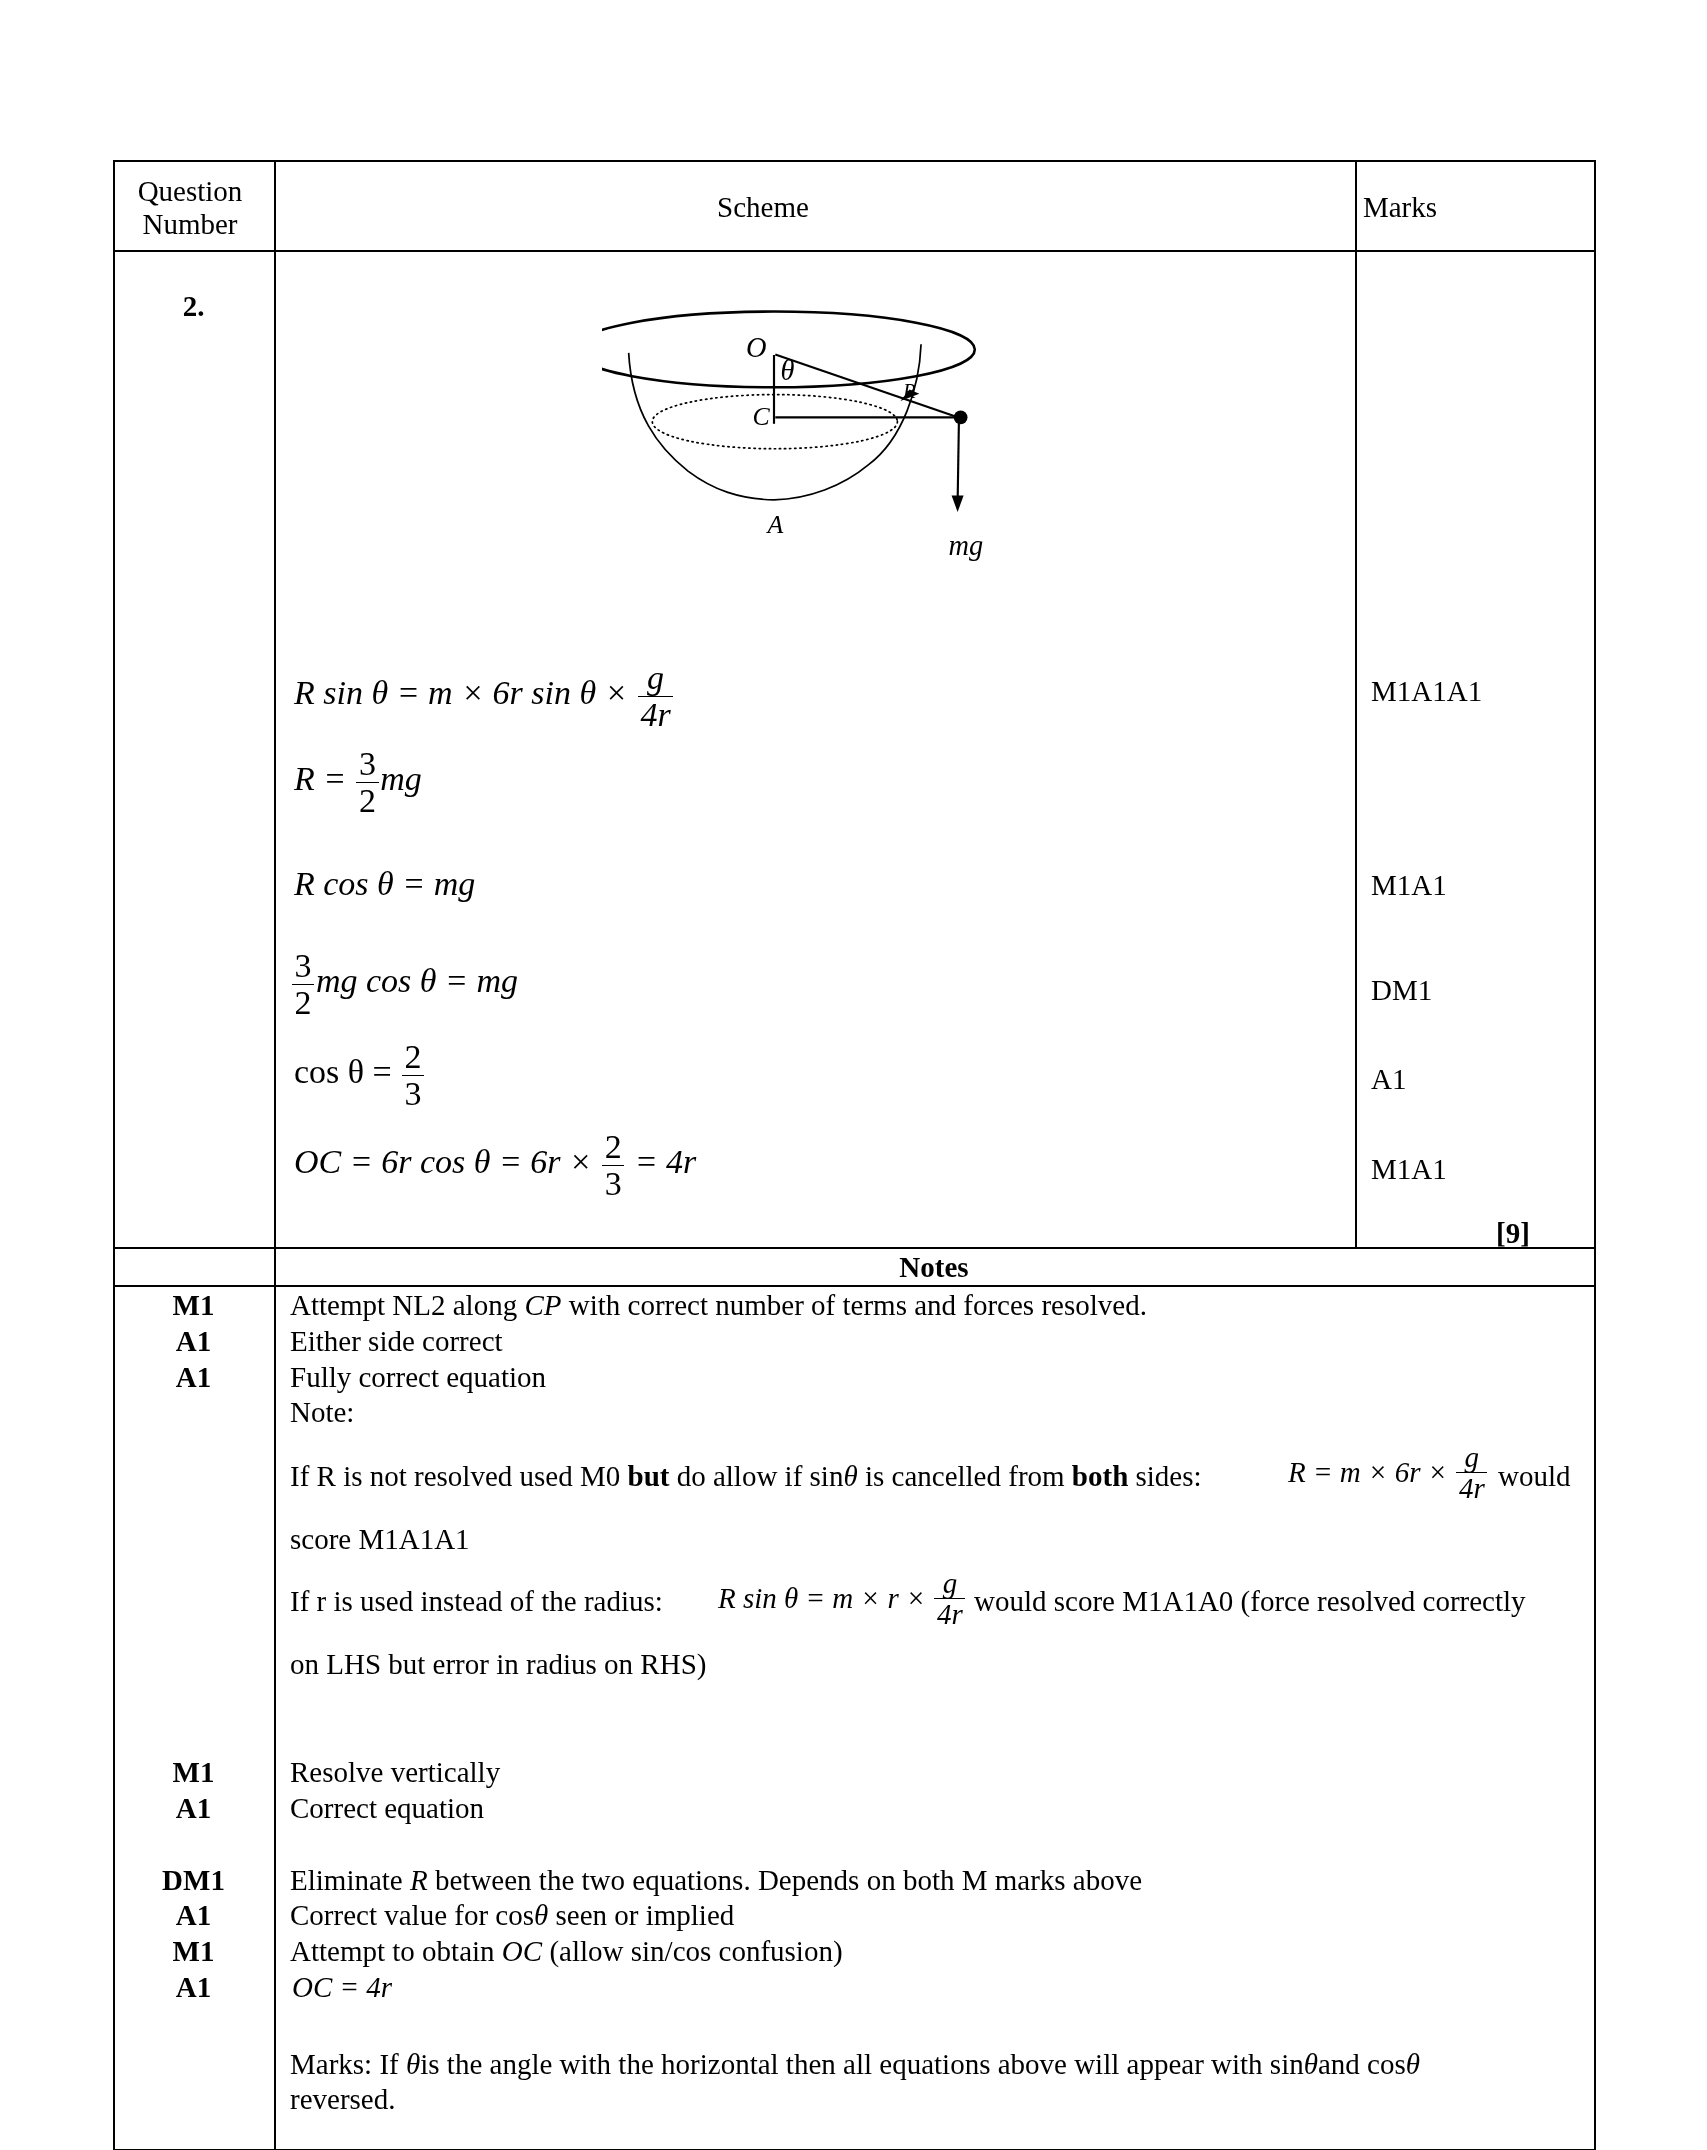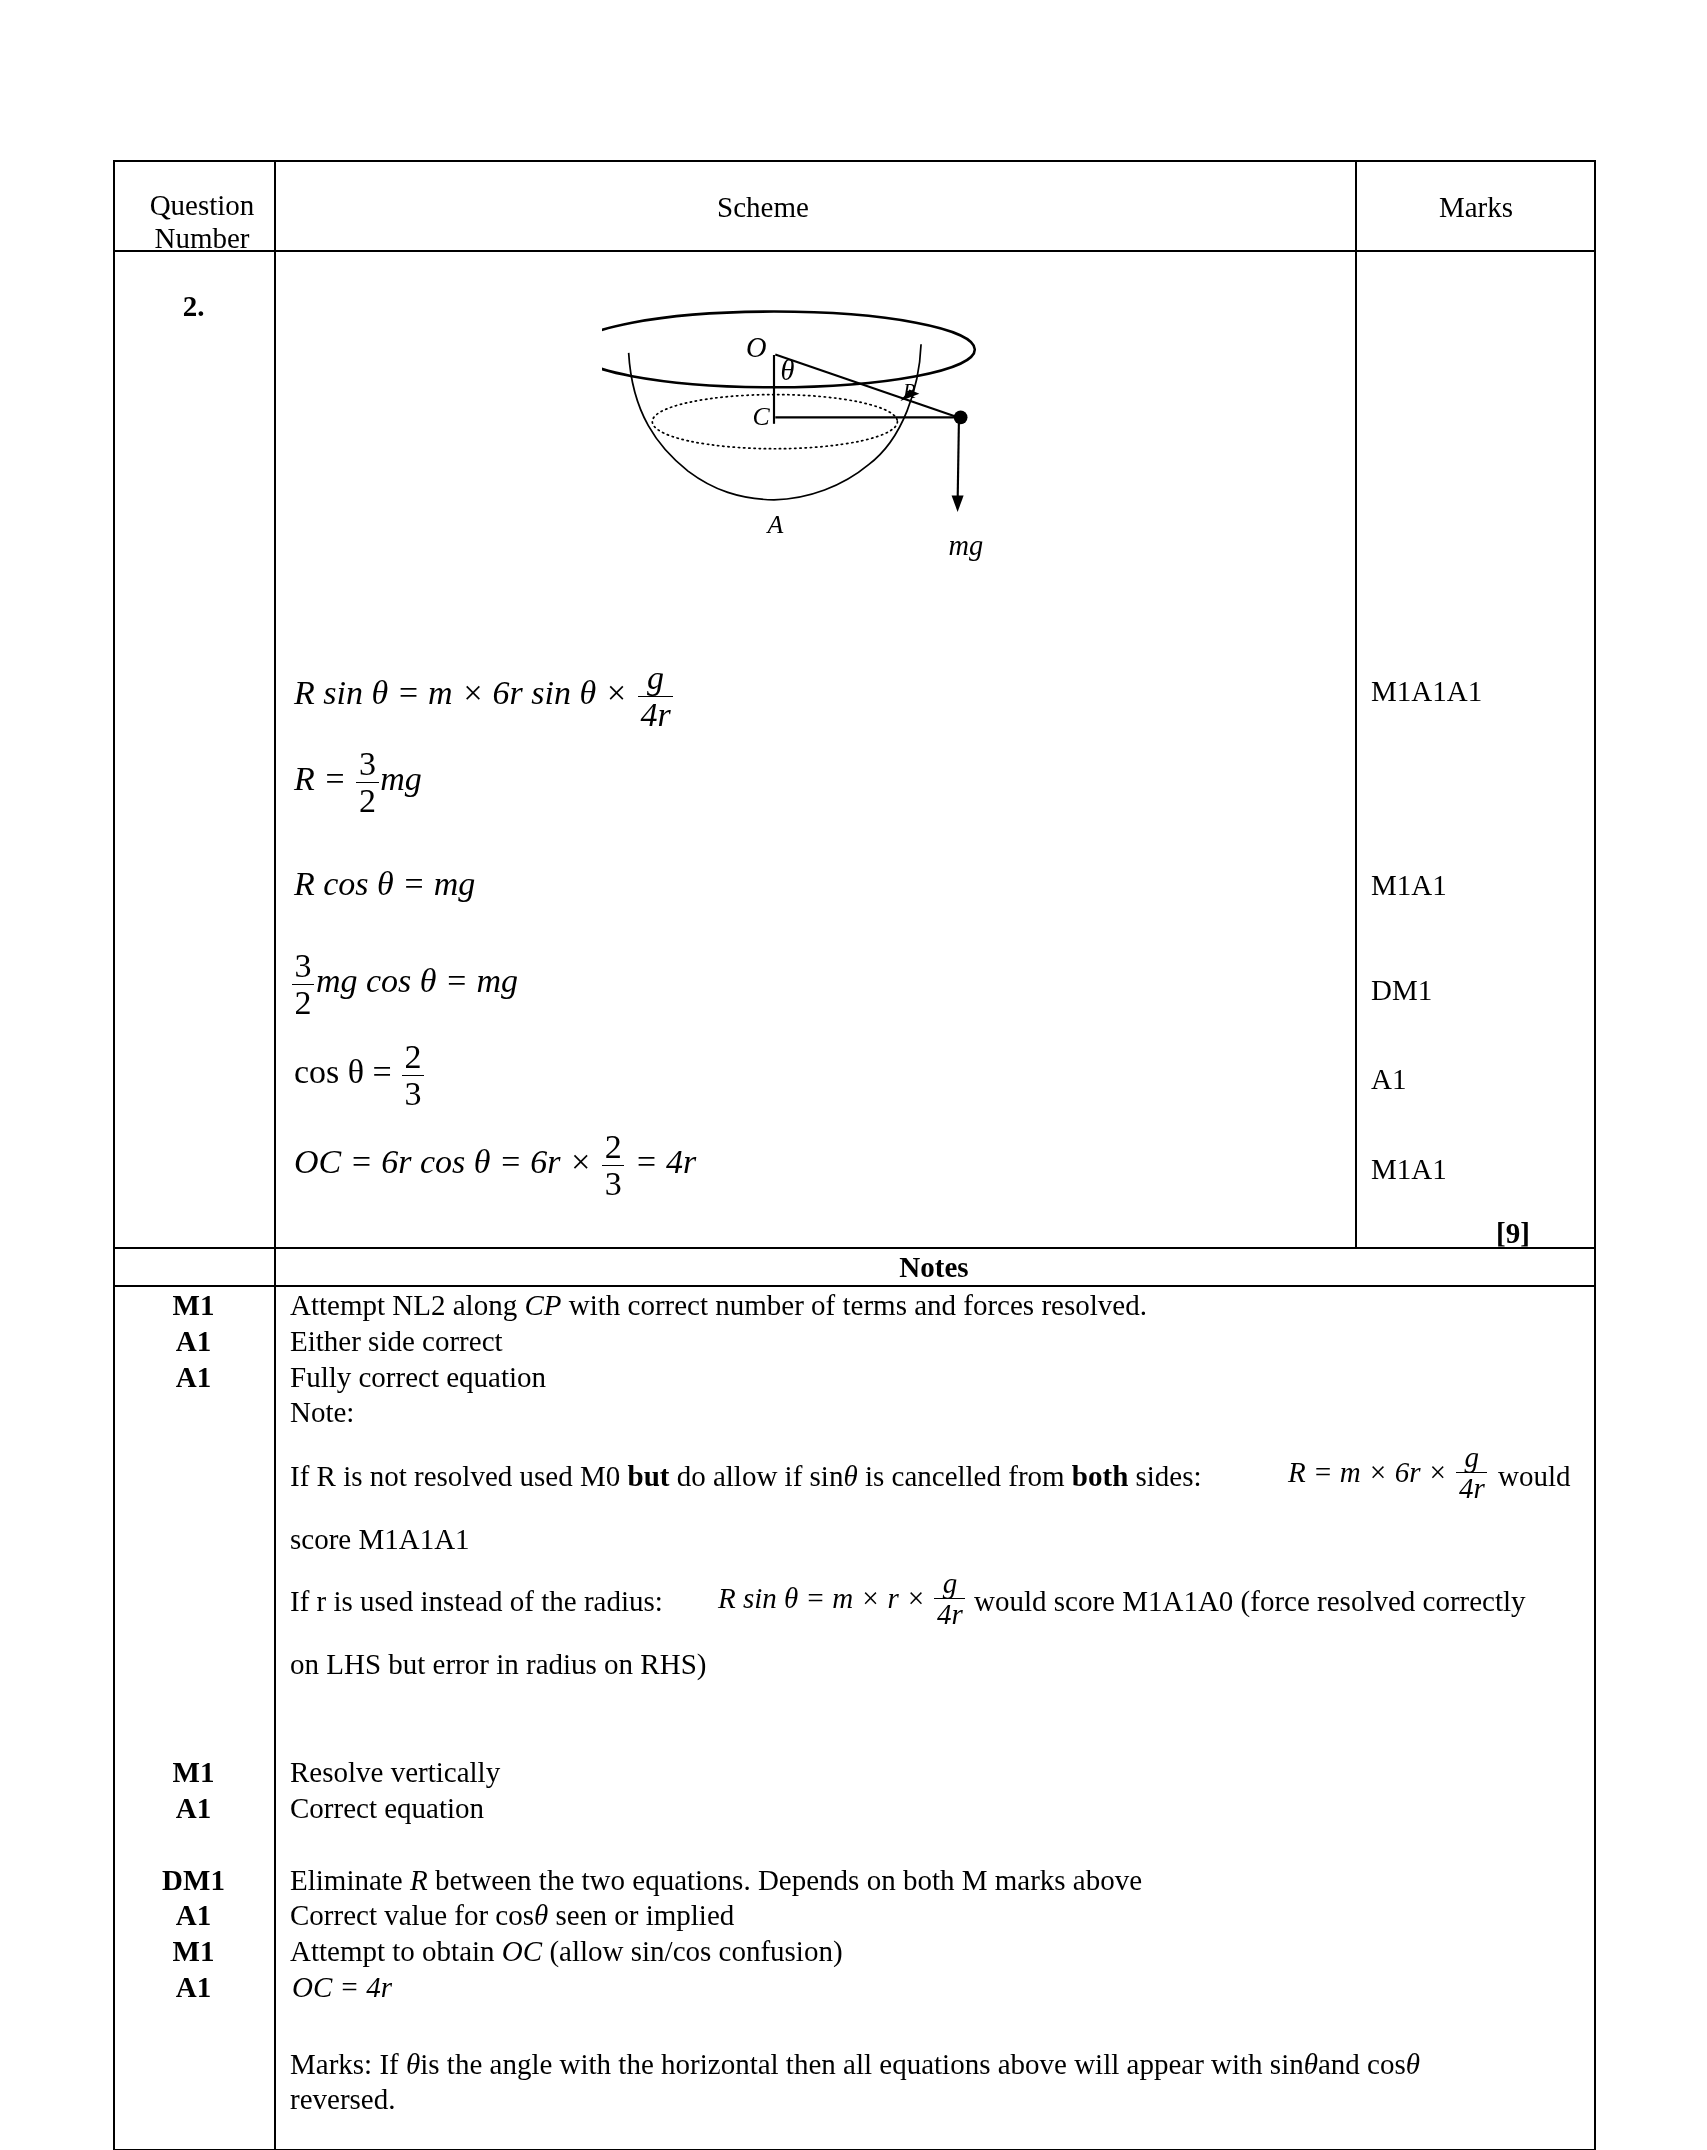--- a/index.html
+++ b/index.html
@@ -28,26 +28,26 @@
 
   <div class="line" style="left:113px; top:250px; width:1483px; height:2.2px;"></div>
 
   <div class="line" style="left:274px; top:160px; width:1.7px; height:1990px;"></div>
   <div class="line" style="left:1355px; top:160px; width:2.2px; height:1088px;"></div>
 
   <div class="line" style="left:113px; top:1247px; width:1483px; height:2.2px;"></div>
   <div class="line" style="left:113px; top:1285px; width:1483px; height:2.2px;"></div>
 </div>
 
-<div class="txt c" style="left:114px; top:189px; width:152px; line-height:33px;padding-left:12px;">
+<div class="txt c" style="left:114px; top:175px; width:152px; line-height:33px;">
   <span>Question</span><br>
   <span>Number</span>
 </div>
 <div class="txt c" style="left:275px; top:193px; width:976px;">Scheme</div>
-<div class="txt c" style="left:1358px; top:193px; width:236px;">Marks</div>
+<div class="txt c" style="left:1282px; top:193px; width:236px;">Marks</div>
 
 <div class="txt c b" style="left:114px; top:292px; width:159px;">2.</div>
 
 <svg class="abs" style="left:602px; top:301px;" width="516" height="366" viewBox="0 0 1200 850">
 
   <ellipse cx="400" cy="112" rx="467" ry="88" fill="none" stroke="#000" stroke-width="6" transform="translate(0,0)" style="transform:translate(0,0)"></ellipse>
 
   <path d="M 62 120 C 70 260, 130 340, 200 395 C 260 440, 320 460, 400 462 C 480 460, 560 430, 620 380 C 700 320, 738 200, 742 100" fill="none" stroke="#000" stroke-width="4"></path>
 
   <ellipse cx="402" cy="280" rx="285" ry="63" fill="none" stroke="#000" stroke-width="4" stroke-dasharray="3,9" stroke-linecap="round"></ellipse>

